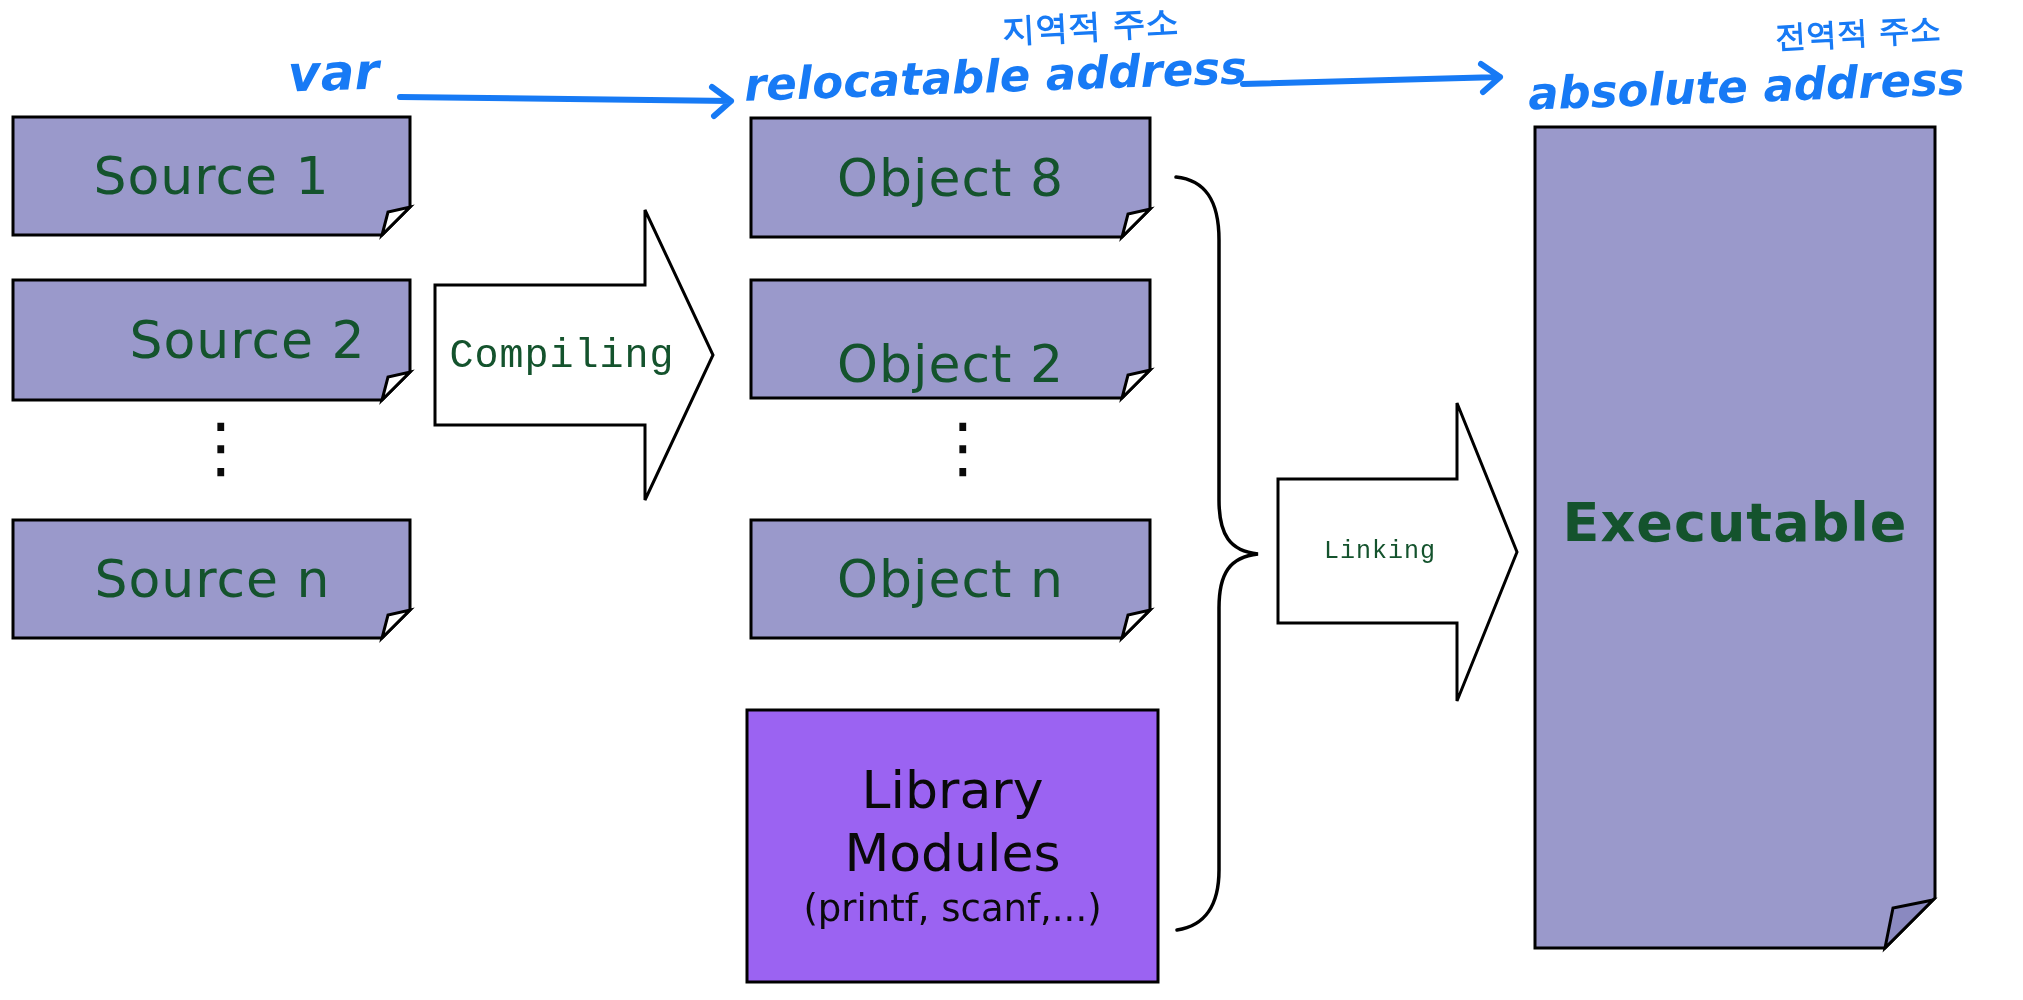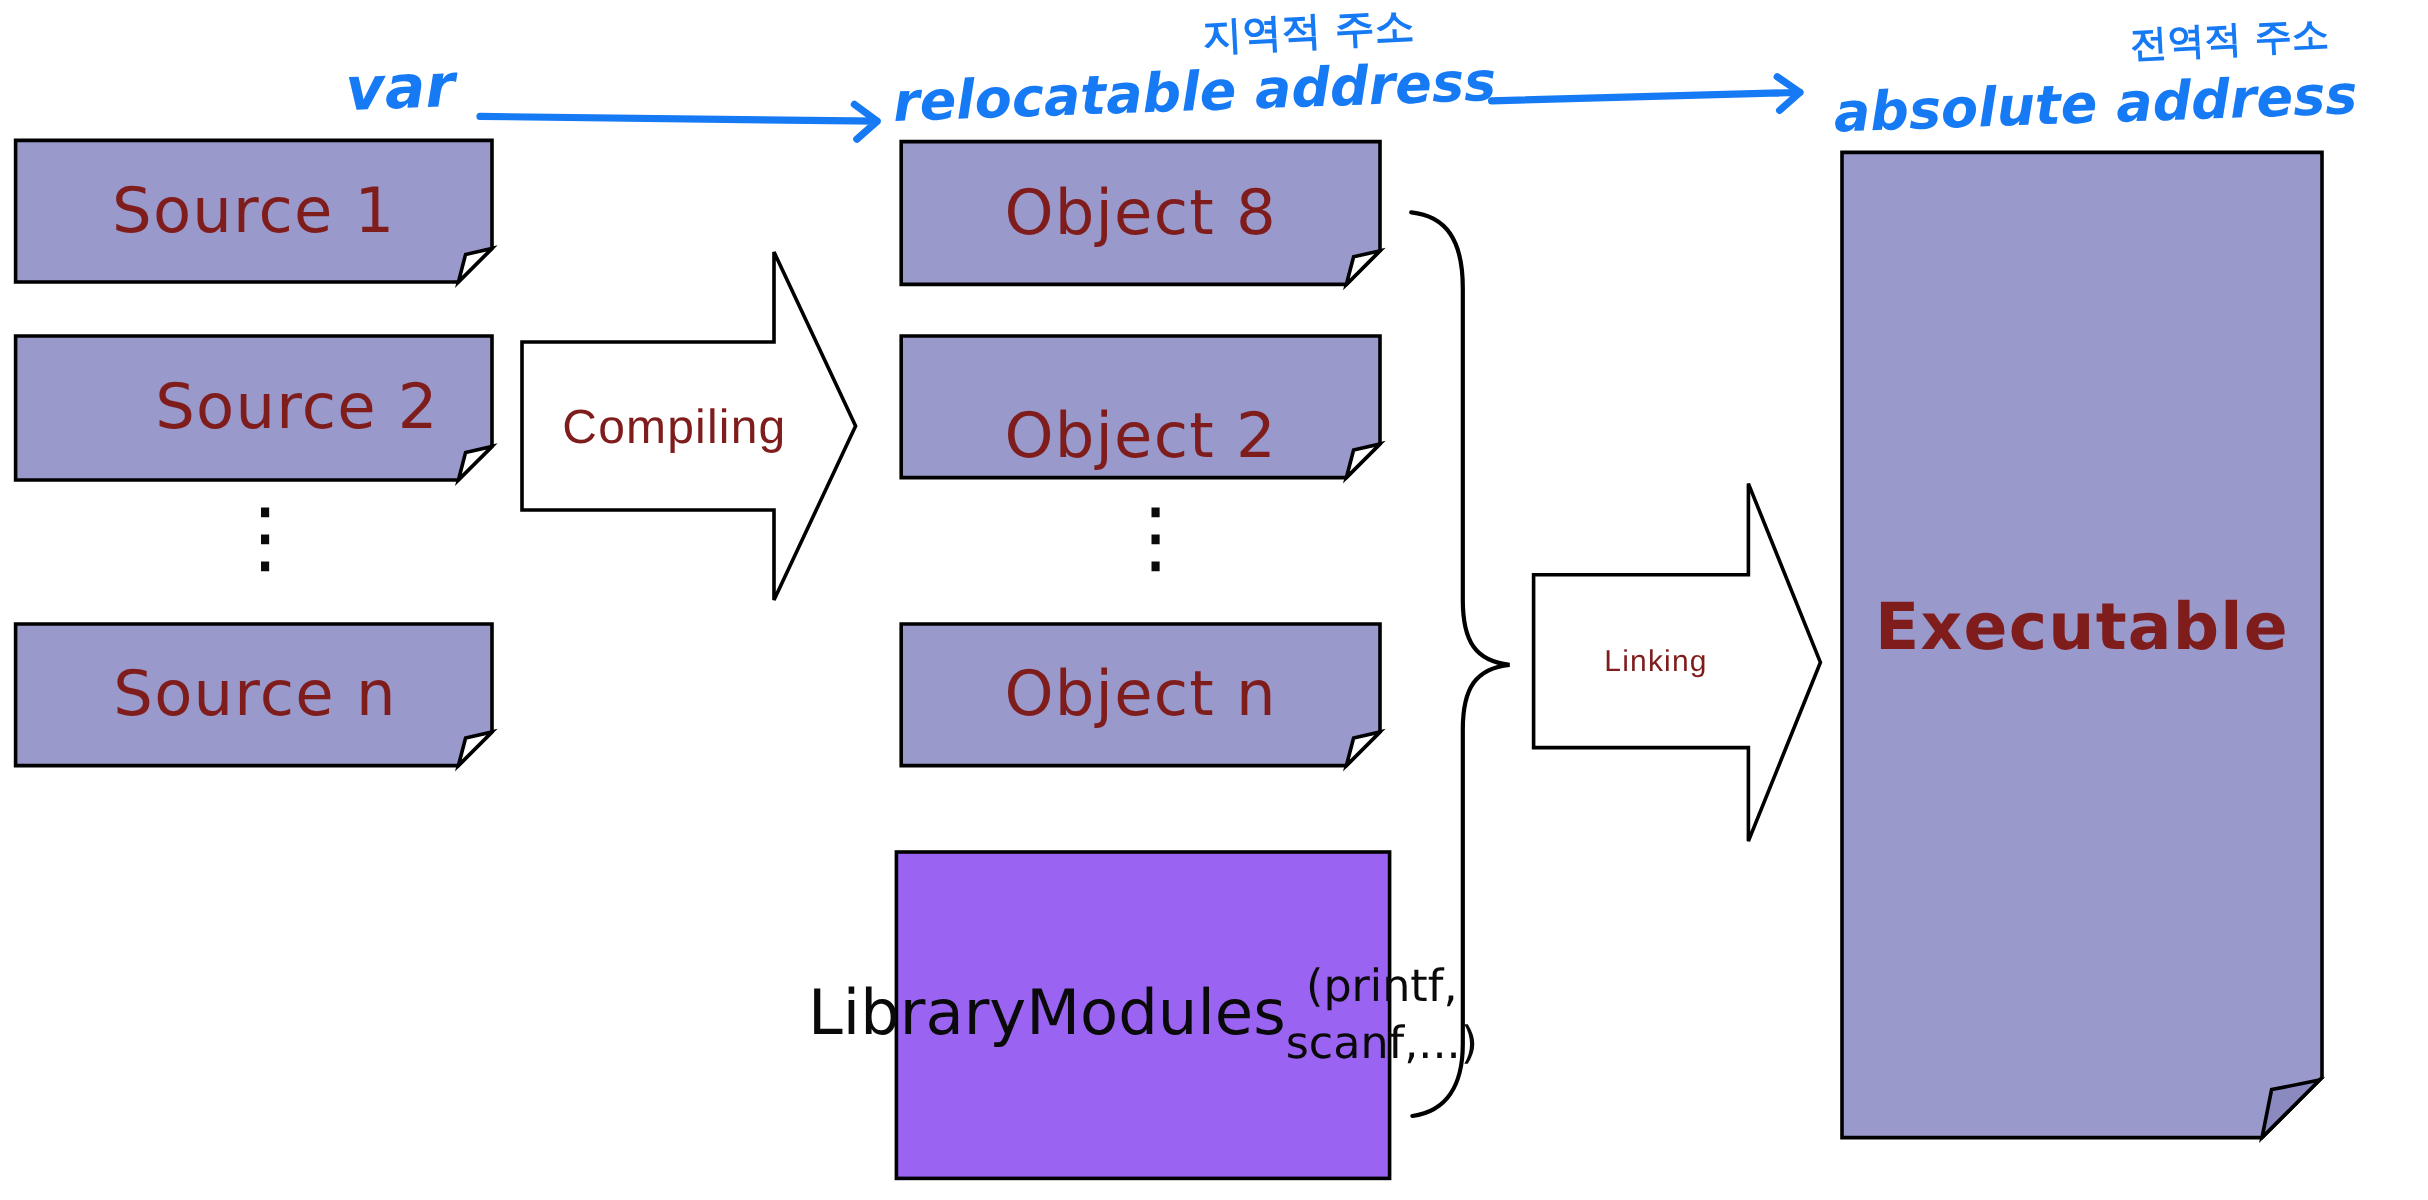--- a/index.html
+++ b/index.html
@@ -7,29 +7,29 @@
     position:relative;
     width:2023px;height:1000px;
     background:#ffffff;
     font-family:"DejaVu Sans", sans-serif;
     overflow:hidden;
   }
   .stage svg{position:absolute;left:0;top:0;}
   .lbl{
     position:absolute;
     display:flex;align-items:center;justify-content:center;
-    color:#7f1d1d;
+    color:#14532d;
     text-align:center;
     white-space:nowrap;
     pointer-events:none;
   }
   .doc-label{font-size:52px;letter-spacing:1px;}
-  .proc-label{font-family:Liberation Sans, sans-serif;font-size:40px;letter-spacing:1px;}
+  .proc-label{font-family:Liberation Mono, monospace;font-size:40px;letter-spacing:1px;}
   .lib-block{
-    position:absolute;display:flex;flex-direction:row;
+    position:absolute;display:flex;flex-direction:column;
     align-items:center;justify-content:center;
     color:#0a0a0a;text-align:center;
   }
   .lib-line{font-size:52px;line-height:1.22;}
   .lib-small{font-size:37px;line-height:1.3;}
   .ellipsis{
     position:absolute;color:#0a0a0a;font-size:66px;line-height:1;
     font-family:"DejaVu Sans", sans-serif;
   }
   .ink{

